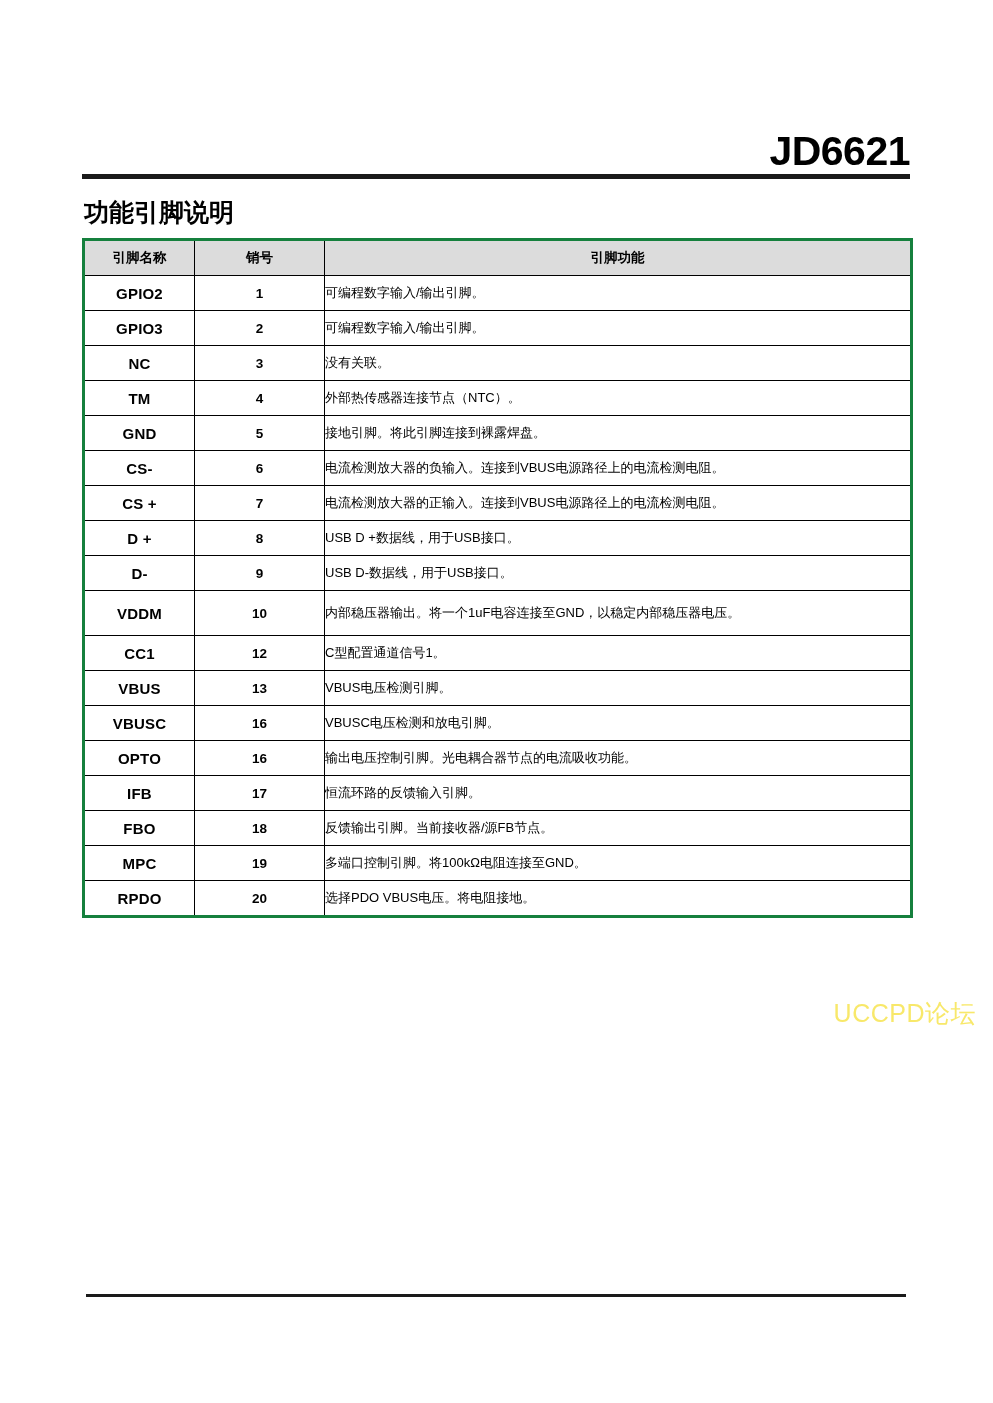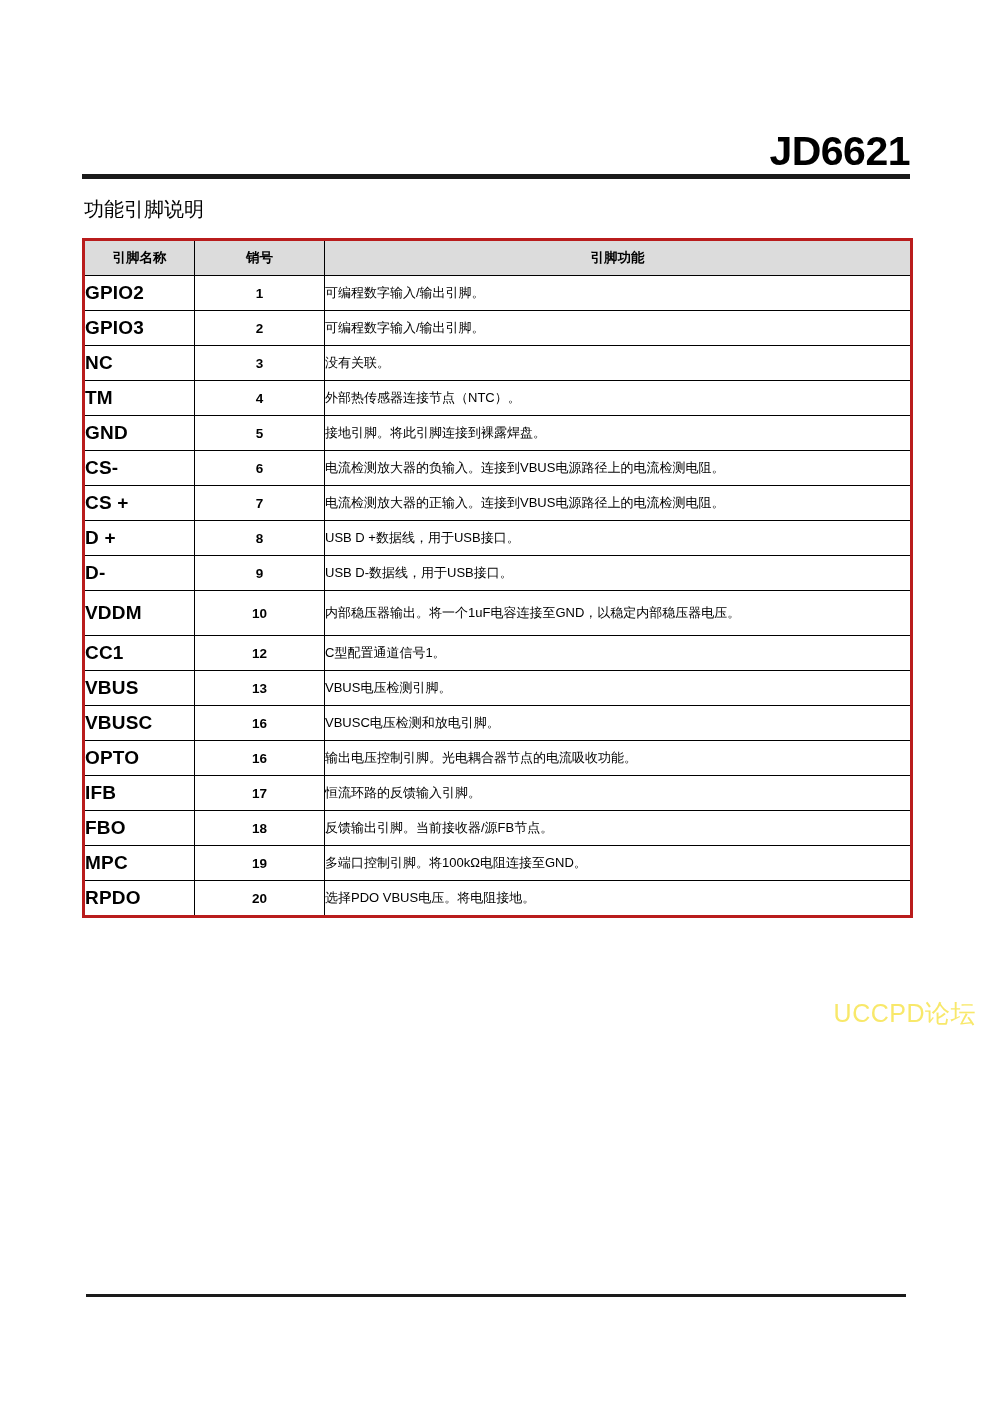--- a/index.html
+++ b/index.html
@@ -48,58 +48,59 @@
     width: 828px;
     height: 5px;
     background: #1a1a1a;
   }
 
   
   .section-heading {
     position: absolute;
     left: 84px;
     top: 196px;
-    font-size: 20px;
-    font-weight: normal;
+    font-size: 25px;
+    font-weight: bold;
     line-height: 1.3;
     white-space: nowrap;
   }
 
   
   .pin-table-wrap {
     position: absolute;
     left: 82px;
     top: 238px;
     width: 828px;
   }
   table.pin-table {
     border-collapse: collapse;
     width: 828px;
     table-layout: fixed;
-    border: 3px solid #b91c1c;
+    border: 3px solid #15803d;
   }
   table.pin-table col.c-name  { width: 111px; }
   table.pin-table col.c-pin   { width: 130px; }
   table.pin-table col.c-func  { width: 587px; }
 
   table.pin-table th,
   table.pin-table td {
     border: 1.6px solid #000;
     padding: 0;
     vertical-align: middle;
   }
   table.pin-table thead th {
     background: #dcdcdc;
     height: 34px;
     font-size: 13.5px;
     font-weight: bold;
     text-align: center;
   }
   td.cell-name {
-    font-size: 19px;
+    text-align: center;
+    font-size: 15px;
     font-weight: bold;
     height: 34px;
     letter-spacing: 0.2px;
   }
   td.cell-pin {
     text-align: center;
     font-size: 13.5px;
     font-weight: bold;
     height: 34px;
   }

